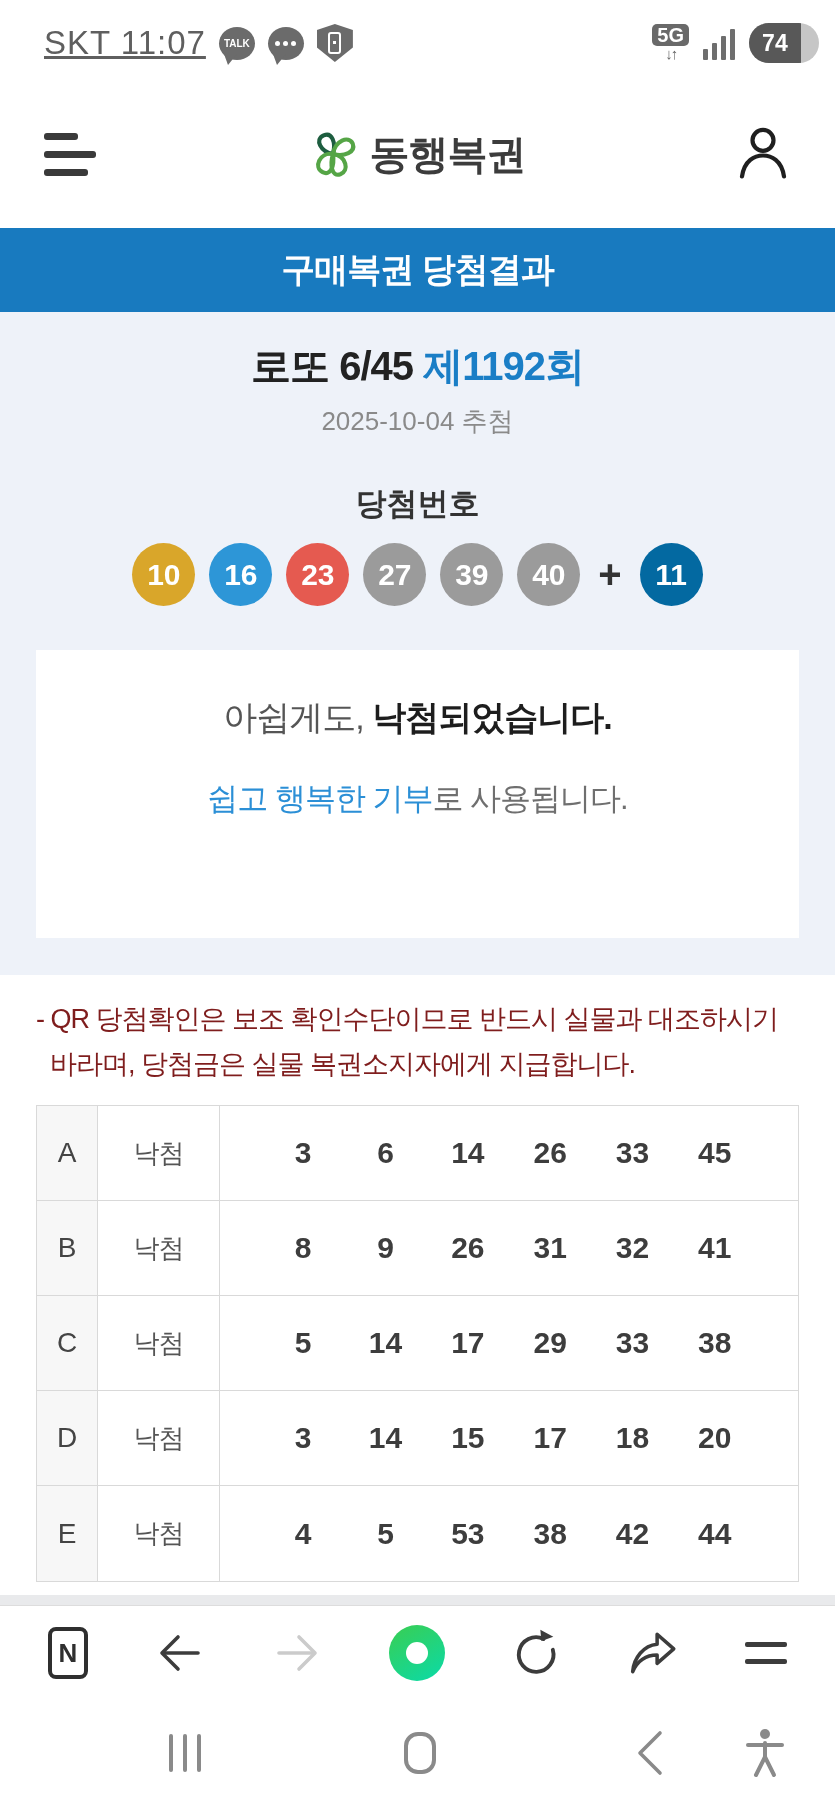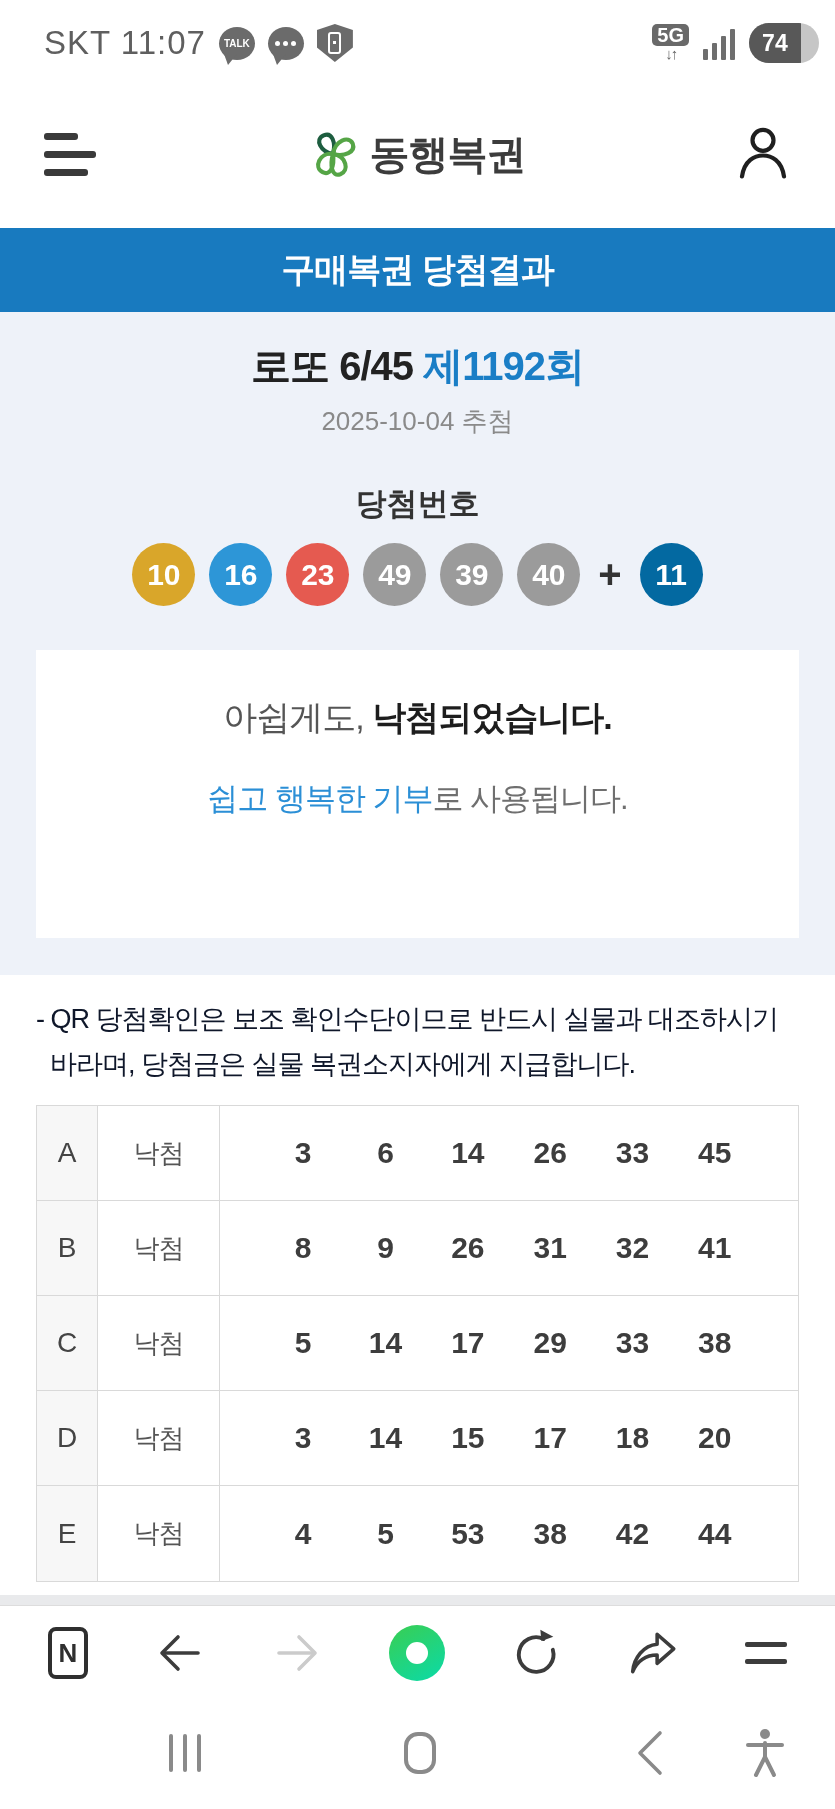--- a/index.html
+++ b/index.html
@@ -3,21 +3,21 @@
 <meta charset="utf-8">
 <style>
   * { margin:0; padding:0; box-sizing:border-box; }
   html,body { background:#fff; }
   body { font-family:"Liberation Sans","DejaVu Sans",sans-serif; }
   .screen { position:relative; width:835px; height:1809px; background:#fff; overflow:hidden; }
 
   
   .status-bar { height:80px; display:flex; align-items:center; justify-content:space-between; padding:6px 16px 0 44px; background:#fff; }
   .status-left { display:flex; align-items:center; gap:13px; }
-  .status-time { font-size:33px; color:#5f5f5f; letter-spacing:1px; }
+  .status-time { font-size:33px; color:#5f5f5f; letter-spacing:1px;text-decoration:underline; }
   .si { position:relative; }
   .bubble { width:36px; height:33px; background:#6b6b6b; border-radius:50% 50% 50% 50%; display:flex; align-items:center; justify-content:center; }
   .bubble::after { content:""; position:absolute; left:5px; bottom:-5px; width:0; height:0; border-left:4px solid transparent; border-right:9px solid transparent; border-top:11px solid #6b6b6b; }
   .bubble .talk-txt { color:#fff; font-size:10px; font-weight:bold; letter-spacing:0; }
   .bubble .dots { display:flex; gap:3px; }
   .bubble .dots i { width:5px; height:5px; border-radius:50%; background:#fff; }
   .shield { width:36px; height:38px; background:#6b6b6b; clip-path:polygon(50% 0,100% 16%,100% 62%,50% 100%,0 62%,0 16%); display:flex; align-items:center; justify-content:center; }
   .shield .phone { width:13px; height:22px; border:2px solid #fff; border-radius:3px; position:relative; }
   .shield .phone::after { content:""; position:absolute; left:3px; top:7px; width:3px; height:3px; background:#fff; }
   .status-right { display:flex; align-items:center; gap:14px; }
@@ -57,21 +57,21 @@
   .result-card { margin:44px 36px 0; height:288px; background:#fff; padding-top:45px; }
   .result-line1 { font-size:34px; letter-spacing:-1px; }
   .result-line1 .pre { color:#555; }
   .result-line1 b { color:#1d1d1d; font-weight:bold; }
   .result-msg { margin-top:34px; font-size:31px; line-height:48px; letter-spacing:-1px; }
   .result-msg .hl { color:#2b8fd6; }
   .result-msg .rest { color:#6f6f6f; }
 
   
   .content-section { background:#fff; height:620px; padding:22px 36px 0; }
-  .notice { font-size:27px; line-height:45px; color:#0f172a; letter-spacing:-1px; padding-left:14px; text-indent:-14px; }
+  .notice { font-size:27px; line-height:45px; color:#7f1d1d; letter-spacing:-1px; padding-left:14px; text-indent:-14px; }
   .results-table { margin-top:18px; border:1px solid #d9d9d9; }
   .t-row { display:flex; height:95px; border-bottom:1px solid #d9d9d9; }
   .t-row:last-child { border-bottom:none; }
   .t-cell { display:flex; align-items:center; justify-content:center; }
   .t-letter { width:61px; background:#f7f7f7; border-right:1px solid #d9d9d9; font-size:28px; color:#444; }
   .t-status { width:122px; border-right:1px solid #d9d9d9; font-size:26px; color:#555; letter-spacing:-1px; }
   .t-nums { flex:1; display:flex; align-items:center; padding:0 42px; }
   .t-num { flex:1; text-align:center; font-size:30px; font-weight:bold; color:#3d3d3d; }
 
   
@@ -166,21 +166,21 @@
     <div class="draw-title">
       <span class="game">로또 6/45</span>
       <span class="round">제1192회</span>
     </div>
     <div class="draw-date">2025-10-04 추첨</div>
     <div class="numbers-label">당첨번호</div>
     <div class="balls-row">
       <span class="ball" style="background-color: rgb(217, 166, 42);">10</span>
       <span class="ball" style="background-color: rgb(45, 150, 215);">16</span>
       <span class="ball" style="background-color: rgb(229, 90, 80);">23</span>
-      <span class="ball" style="background-color: rgb(155, 155, 155);">49</span>
+      <span class="ball" style="background-color: rgb(155, 155, 155);">27</span>
       <span class="ball" style="background-color: rgb(155, 155, 155);">39</span>
       <span class="ball" style="background-color: rgb(155, 155, 155); text-align: right;">40</span>
       <span class="plus-sign">+</span>
       <span class="ball" style="background-color: #0369a1;">11</span>
     </div>
 
     <div class="result-card">
       <p class="result-line1">
         <span class="pre">아쉽게도, </span><b>낙첨되었습니다.</b>
       </p>

